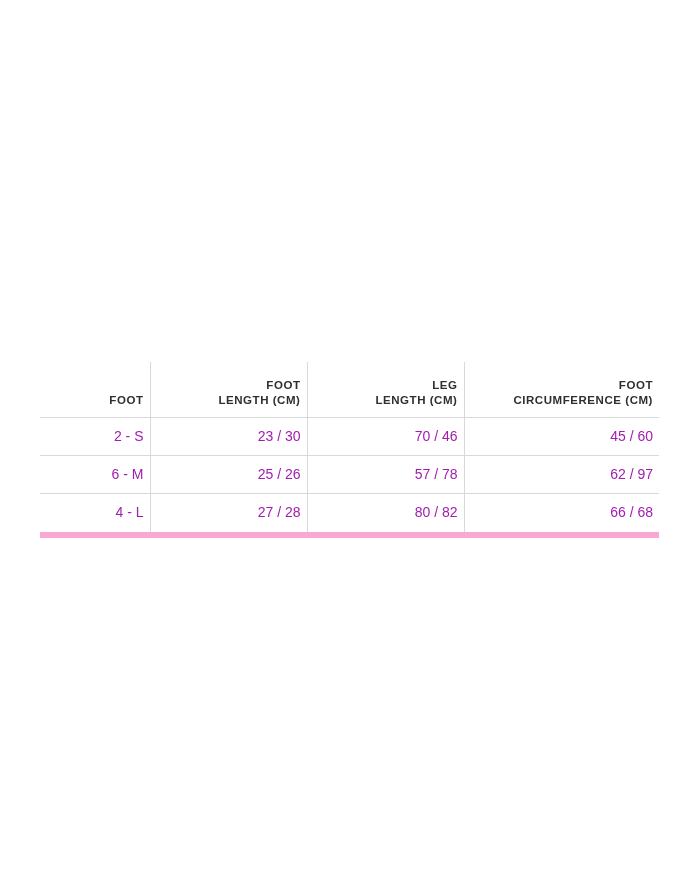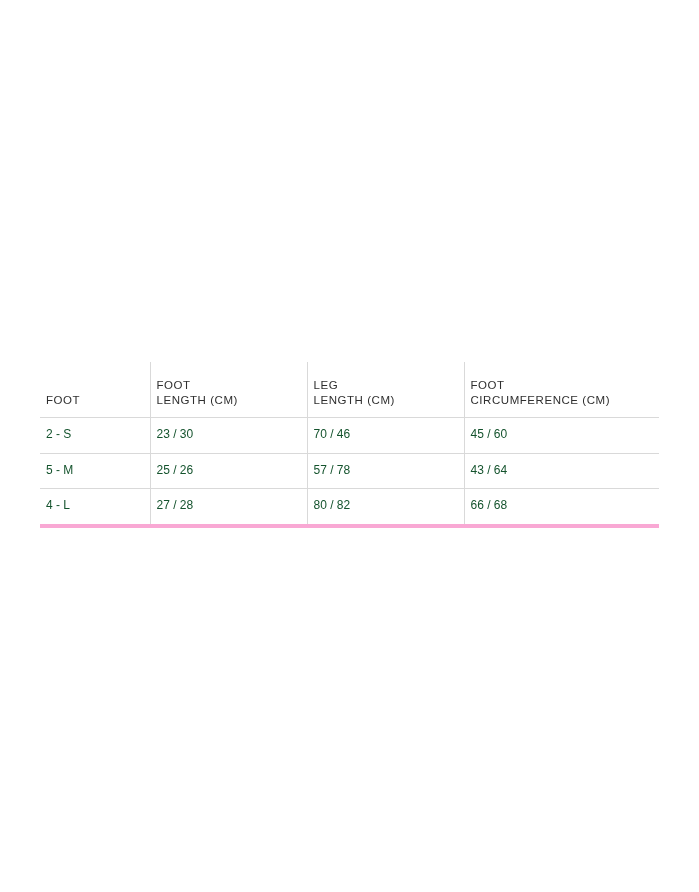--- a/index.html
+++ b/index.html
@@ -34,44 +34,44 @@
     width: 619px;
     table-layout: fixed;
   }
   table.size-table col.c0 { width: 110px; }
   table.size-table col.c1 { width: 157px; }
   table.size-table col.c2 { width: 157px; }
   table.size-table col.c3 { width: 195px; }
 
   table.size-table thead th {
     font-size: 11.5px;
-    font-weight: normal;
+    font-weight: bold;
     letter-spacing: 0.55px;
     color: #2f2f2f;
-    text-align: left;
+    text-align: right;
     vertical-align: bottom;
     padding: 0 6px 9px 6px;
     line-height: 1.32;
     border: none;
     height: 46px;
   }
   table.size-table thead tr {
     border-bottom: 1px solid #d9d9d9;
   }
   table.size-table tbody td {
-    font-size: 12px;
+    font-size: 14px;
     font-weight: 400;
-    color: #14532d;
-    text-align: left;
+    color: #a21caf;
+    text-align: right;
     padding: 9px 6px 10px 6px;
     border-bottom: 1px solid #d9d9d9;
     line-height: 1.3;
   }
   table.size-table tbody tr:last-child td {
-    border-bottom: 4px solid #f9a8d4;
+    border-bottom: 6px solid #f9a8d4;
   }
   
   table.size-table th + th,
   table.size-table td + td {
     border-left: 1px solid #d9d9d9;
   }
   table.size-table thead th:first-child,
   table.size-table tbody td:first-child {
     border-left: none;
   }
@@ -111,24 +111,24 @@
         </tr>
       </thead>
       <tbody>
         <tr>
           <td>2 - S</td>
           <td>23 / 30</td>
           <td>70 / 46</td>
           <td>45 / 60</td>
         </tr>
         <tr>
-          <td>5 - M</td>
+          <td>6 - M</td>
           <td>25 / 26</td>
           <td>57 / 78</td>
-          <td>43 / 64</td>
+          <td>62 / 97</td>
         </tr>
         <tr>
           <td>4 - L</td>
           <td>27 / 28</td>
           <td>80 / 82</td>
           <td>66 / 68</td>
         </tr>
       </tbody>
     </table>
   </div>

